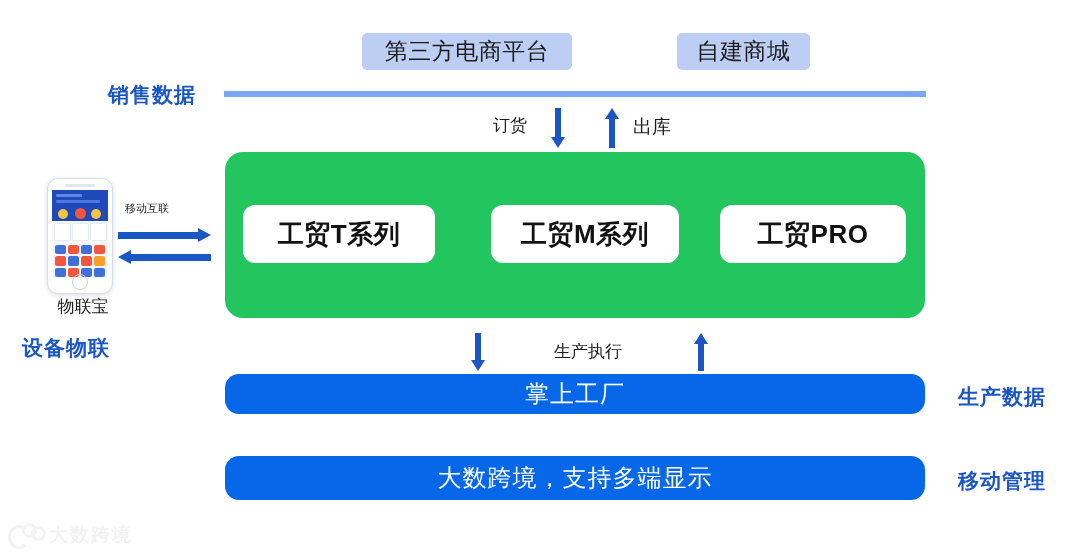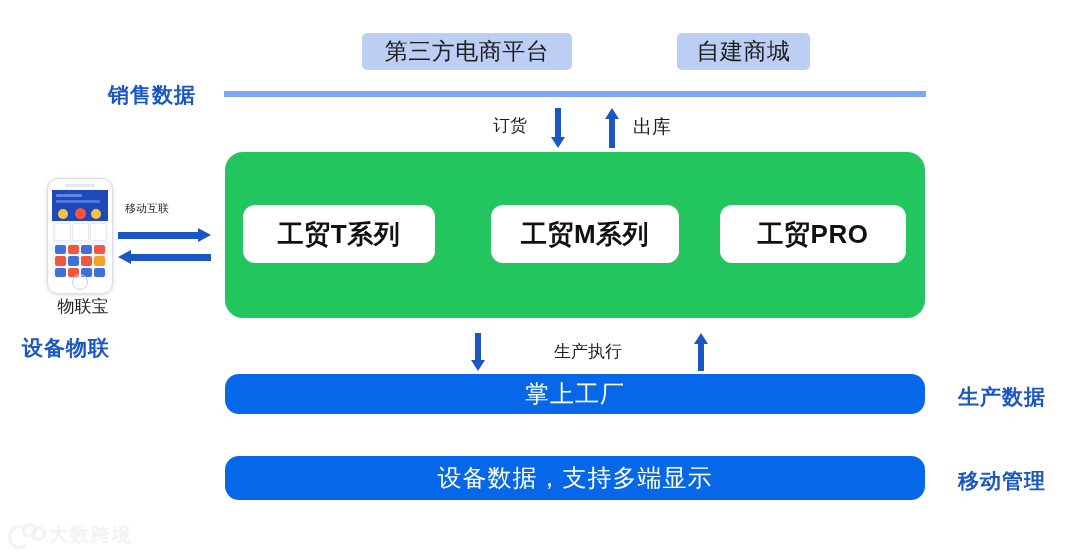--- a/index.html
+++ b/index.html
@@ -404,21 +404,21 @@
   </div>
   <div id="exec-label">生产执行</div>
   <div class="varrow up" id="arrow-exec-up">
     <span class="shaft"></span>
       <span class="head"></span>
   </div>
 
   <div class="blue-bar" id="bar-factory">掌上工厂</div>
   <div class="side-label" id="label-prod">生产数据</div>
 
-  <div class="blue-bar" id="bar-device">设备数据，支持多端显示</div>
+  <div class="blue-bar" id="bar-device">大数跨境，支持多端显示</div>
   <div class="side-label" id="label-device">移动管理</div>
 
   <div id="watermark">
     <span class="wm-logo">
       <span class="bl a"></span>
         <span class="bl b"></span>
         <span class="bl c"></span>
     </span>
     <span class="wm-text">大数跨境</span>
   </div>

